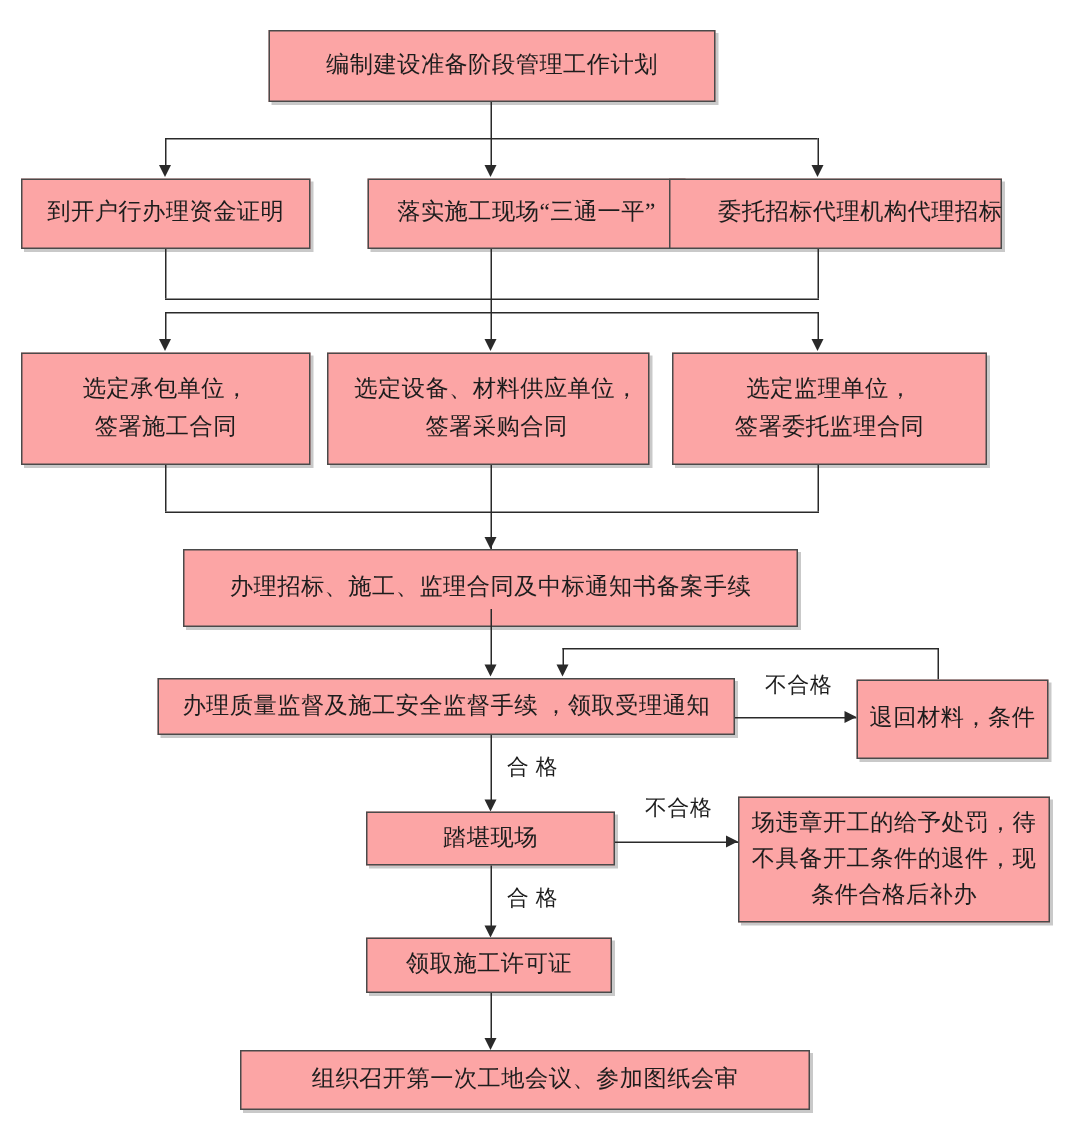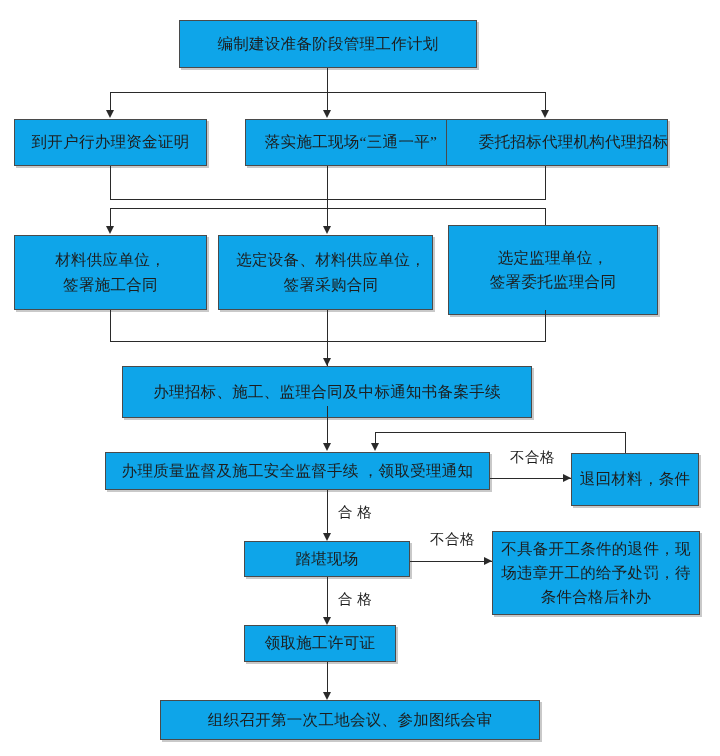--- a/index.html
+++ b/index.html
@@ -11,21 +11,21 @@
     position: relative;
     width: 720px;
     height: 756px;
     background: #ffffff;
     font-family: "Liberation Serif", "DejaVu Serif", serif;
     overflow: hidden;
   }
   .node {
     position: absolute;
     box-sizing: border-box;
-    background: #0ea5e9;
+    background: #fca5a5;
     border: 1px solid #4a4a4a;
     box-shadow: 2px 2px 0 0 #c9c9c9;
     display: flex;
     flex-direction: column;
     align-items: center;
     justify-content: center;
     text-align: center;
     color: #1d1d1d;
     font-size: 15.5px;
     line-height: 1.55;
@@ -99,28 +99,28 @@
   <div class="ln-h" style="left:110px; top:199px; width:436px;"></div>
 
   <div class="ln-h" style="left:110px; top:208px; width:436px;"></div>
   <div class="ln-v" style="left:110px; top:208px; height:22px;"></div>
   <div class="ln-v" style="left:545px; top:208px; height:22px;"></div>
   <div class="arrow-d" style="left:106px; top:226px;"></div>
   <div class="arrow-d" style="left:323px; top:226px;"></div>
   <div class="arrow-d" style="left:541px; top:226px;"></div>
 
   <div class="node" style="left:14px; top:235px; width:193px; height:75px;">
-    <span class="ln">材料供应单位，</span>
+    <span class="ln">选定承包单位，</span>
     <span class="ln">签署施工合同</span>
   </div>
   <div class="node" style="left:218px; top:235px; width:215px; height:75px;padding-left:17px;">
     <span class="ln">选定设备、材料供应单位，</span>
     <span class="ln">签署采购合同</span>
   </div>
-  <div class="node" style="left:448px; top:225px; width:210px; height:90px;">
+  <div class="node" style="left:448px; top:235px; width:210px; height:75px;">
     <span class="ln">选定监理单位，</span>
     <span class="ln">签署委托监理合同</span>
   </div>
 
   <div class="ln-v" style="left:110px; top:310px; height:31px;"></div>
   <div class="ln-v" style="left:327px; top:310px; height:56px;"></div>
   <div class="ln-v" style="left:545px; top:310px; height:31px;"></div>
   <div class="ln-h" style="left:110px; top:341px; width:436px;"></div>
   <div class="arrow-d" style="left:323px; top:358px;"></div>
 
@@ -154,30 +154,30 @@
 
   <div class="node" style="left:244px; top:541px; width:166px; height:36px;justify-content:center;">
     <span class="ln">踏堪现场</span>
   </div>
 
   <div class="ln-h" style="left:410px; top:561px; width:82px;"></div>
   <div class="arrow-r" style="left:484px; top:557px;"></div>
   <div class="edge-label" style="left:430px; top:532px;">不合格</div>
 
   <div class="node" style="left:492px; top:531px; width:208px; height:84px;">
+    <span class="ln">场违章开工的给予处罚，待</span>
     <span class="ln">不具备开工条件的退件，现</span>
-    <span class="ln">场违章开工的给予处罚，待</span>
     <span class="ln">条件合格后补办</span>
   </div>
 
   <div class="ln-v" style="left:327px; top:577px; height:41px;"></div>
   <div class="arrow-d" style="left:323px; top:617px;"></div>
   <div class="edge-label" style="left:338px; top:592px;">合  格</div>
 
-  <div class="node" style="left:244px; top:625px; width:152px; height:37px;">
+  <div class="node" style="left:244px; top:625px; width:164px; height:37px;">
     <span class="ln">领取施工许可证</span>
   </div>
 
   <div class="ln-v" style="left:327px; top:662px; height:31px;"></div>
   <div class="arrow-d" style="left:323px; top:692px;"></div>
 
   <div class="node" style="left:160px; top:700px; width:380px; height:40px;">
     <span class="ln">组织召开第一次工地会议、参加图纸会审</span>
   </div>
 

